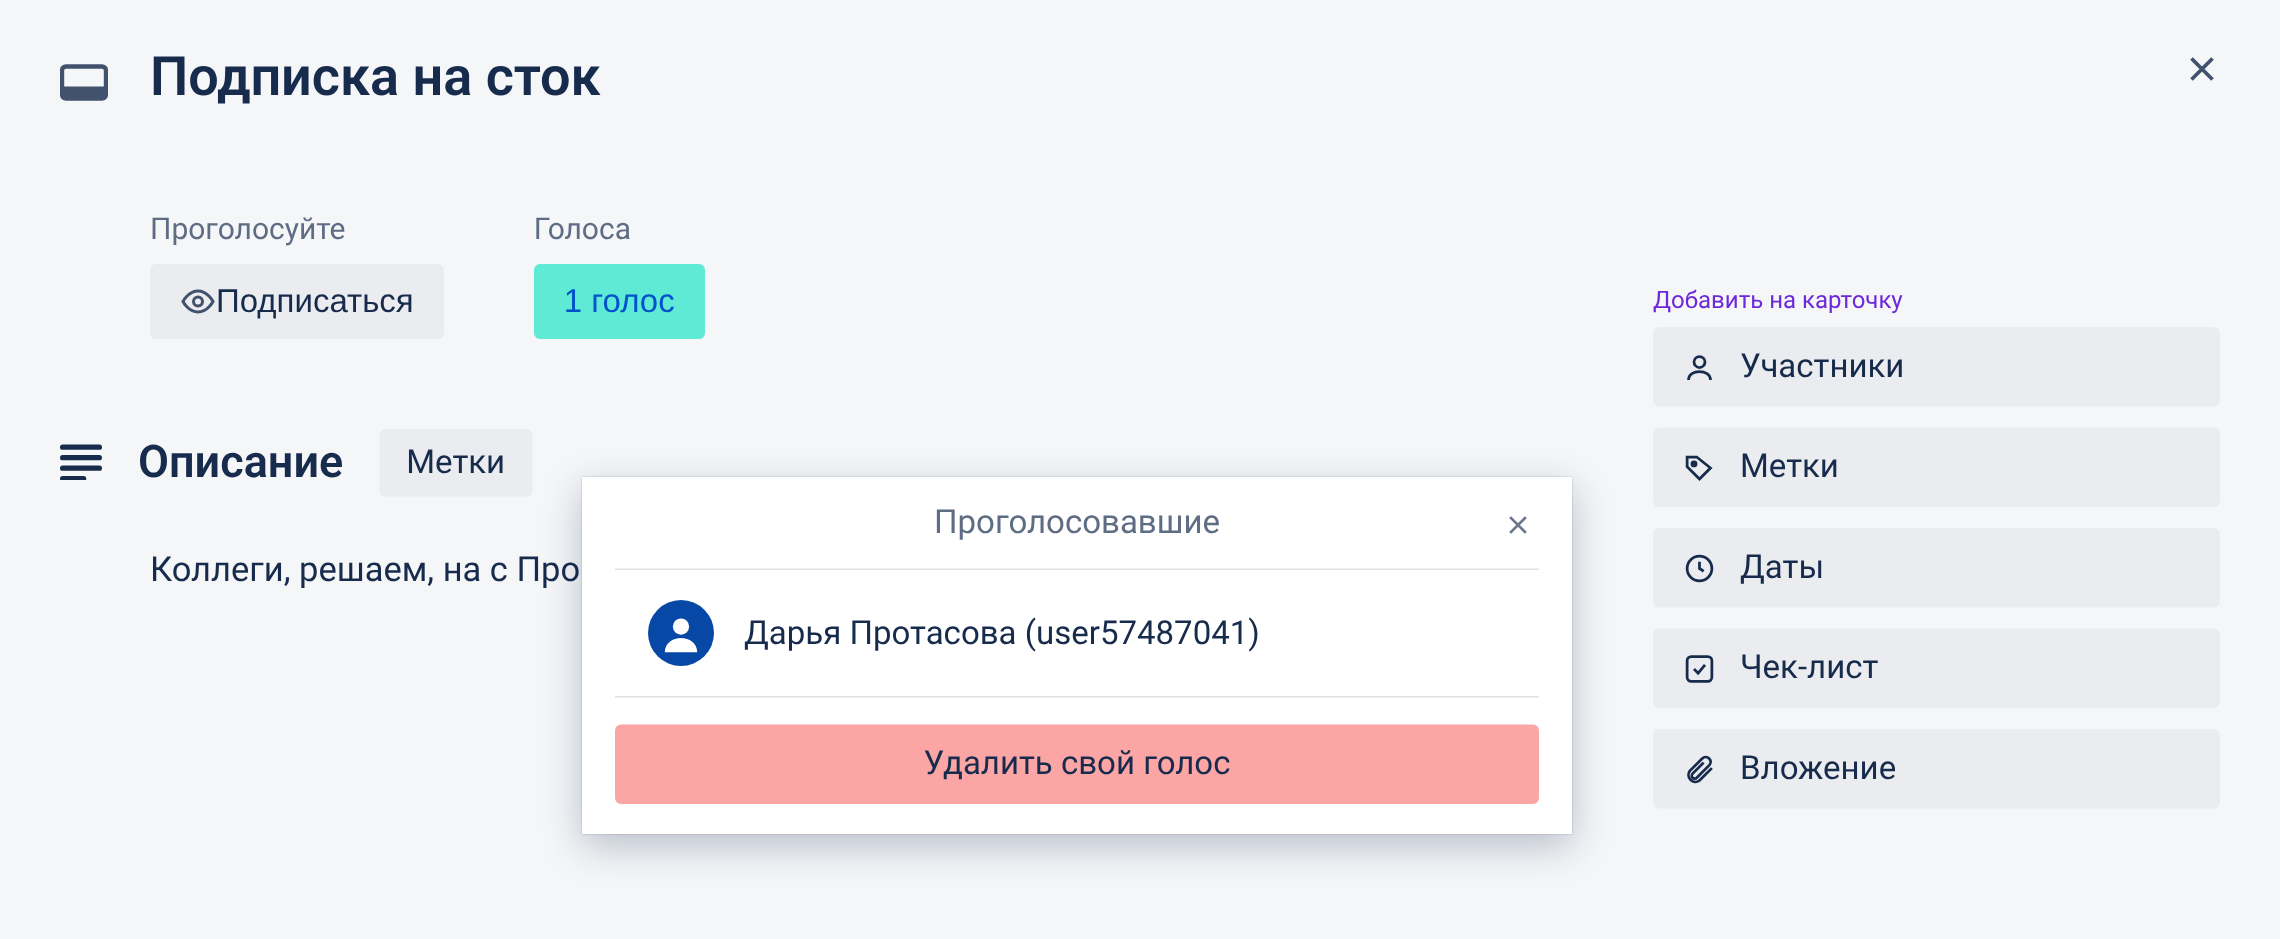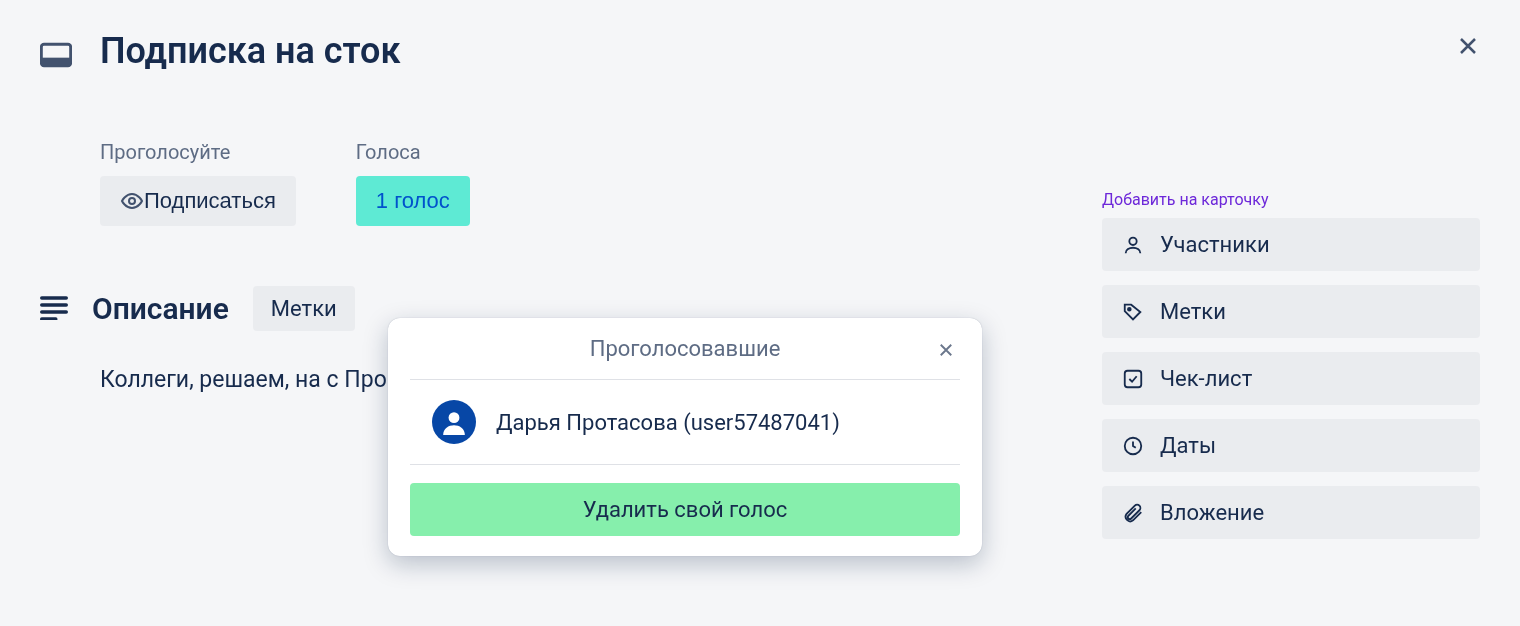--- a/index.html
+++ b/index.html
@@ -19,29 +19,29 @@
 .btn-bluepale{background:#5eead4;color:#0052cc}
 .desc-row{display:flex;align-items:center;gap:24px;margin-top:60px}
 .desc-row .desc-icon{width:28px;height:24px;color:#172b4d}
 .desc-row h2{margin:0;font-size:30px;font-weight:600}
 .desc-row .edit-chip{background:#eaecef;padding:10px 18px;border-radius:4px;font-size:22px;color:#172b4d}
 .desc-body{margin-top:28px;margin-left:60px;font-size:23px;line-height:1.8;color:#172b4d;max-width:880px}
 .sidebar{position:absolute;right:40px;top:190px;width:378px}
 .side-title{font-size:16px;color:#6d28d9;margin-bottom:9px}
 .side-btn{display:flex;align-items:center;gap:16px;background:#eaecef;color:#172b4d;font-size:22px;padding:14px 20px;border-radius:4px;margin-bottom:14px;cursor:pointer}
 .side-btn svg{width:22px;height:22px;flex-shrink:0}
-.popover{position:absolute;left:388px;top:318px;width:594px;background:#fff;border-radius:12px;box-shadow:0 8px 24px rgba(9,30,66,.25),0 0 1px rgba(9,30,66,.3);padding:18px 0 20px}
+.popover{position:absolute;left:388px;top:318px;width:660px;background:#fff;border-radius:0;box-shadow:0 8px 24px rgba(9,30,66,.25),0 0 1px rgba(9,30,66,.3);padding:18px 0 20px}
 .pop-head{position:relative;text-align:center;font-size:22px;color:#5e6c84;padding:0 20px 18px;border-bottom:1px solid #dfe1e6;margin:0 22px 0}
 .pop-x{position:absolute;right:0;top:0;width:28px;height:28px;display:flex;align-items:center;justify-content:center;cursor:pointer}
 .pop-x svg{stroke:#6b778c;stroke-width:2.5}
 .voter{display:flex;align-items:center;gap:20px;padding:20px 22px;margin:0 22px;border-bottom:1px solid #dfe1e6}
 .avatar{width:44px;height:44px;border-radius:50%;background:#0747a6;display:flex;align-items:center;justify-content:center;flex-shrink:0}
 .avatar svg{width:26px;height:26px;fill:#fff}
 .voter-name{font-size:22px;color:#172b4d}
-.pop-action{margin:18px 22px 0;background:#86efac;border-radius:4px;text-align:center;padding:14px;font-size:22px;color:#172b4d;cursor:pointer}
+.pop-action{margin:18px 22px 0;background:#fca5a5;border-radius:4px;text-align:center;padding:14px;font-size:22px;color:#172b4d;cursor:pointer}
 </style>
 </head>
 <body>
 <div class="card">
 
   <div class="close-x">
     <svg width="24" height="24" viewBox="0 0 24 24" fill="none">
         <path d="M5 5l14 14M19 5L5 19"></path>
       </svg>
   </div>
@@ -102,31 +102,31 @@
     </div>
     <div class="side-btn">
       <svg viewBox="0 0 24 24" fill="none" stroke="currentColor" stroke-width="2">
           <path d="M20 12l-8 8-9-9V4h7l10 8z"></path>
           <circle cx="8" cy="9" r="1.5" fill="currentColor"></circle>
         </svg>
       <span>Метки</span>
     </div>
     <div class="side-btn">
       <svg viewBox="0 0 24 24" fill="none" stroke="currentColor" stroke-width="2">
+          <circle cx="12" cy="12" r="9"></circle>
+          <path d="M12 7v5l3 2"></path>
+        </svg>
+      <span>Даты</span>
+    </div>
+    <div class="side-btn">
+      <svg viewBox="0 0 24 24" fill="none" stroke="currentColor" stroke-width="2">
           <rect x="3" y="3" width="18" height="18" rx="3"></rect>
           <path d="M8 12l3 3 5-6"></path>
         </svg>
       <span>Чек-лист</span>
-    </div>
-    <div class="side-btn">
-      <svg viewBox="0 0 24 24" fill="none" stroke="currentColor" stroke-width="2">
-          <circle cx="12" cy="12" r="9"></circle>
-          <path d="M12 7v5l3 2"></path>
-        </svg>
-      <span>Даты</span>
     </div>
     <div class="side-btn">
       <svg viewBox="0 0 24 24" fill="none" stroke="currentColor" stroke-width="2">
           <path d="M21 11l-9 9a5 5 0 01-7-7l9-9a3.5 3.5 0 015 5l-9 9a2 2 0 01-3-3l8-8"></path>
         </svg>
       <span>Вложение</span>
     </div>
   </div>
 
   <div class="popover">

